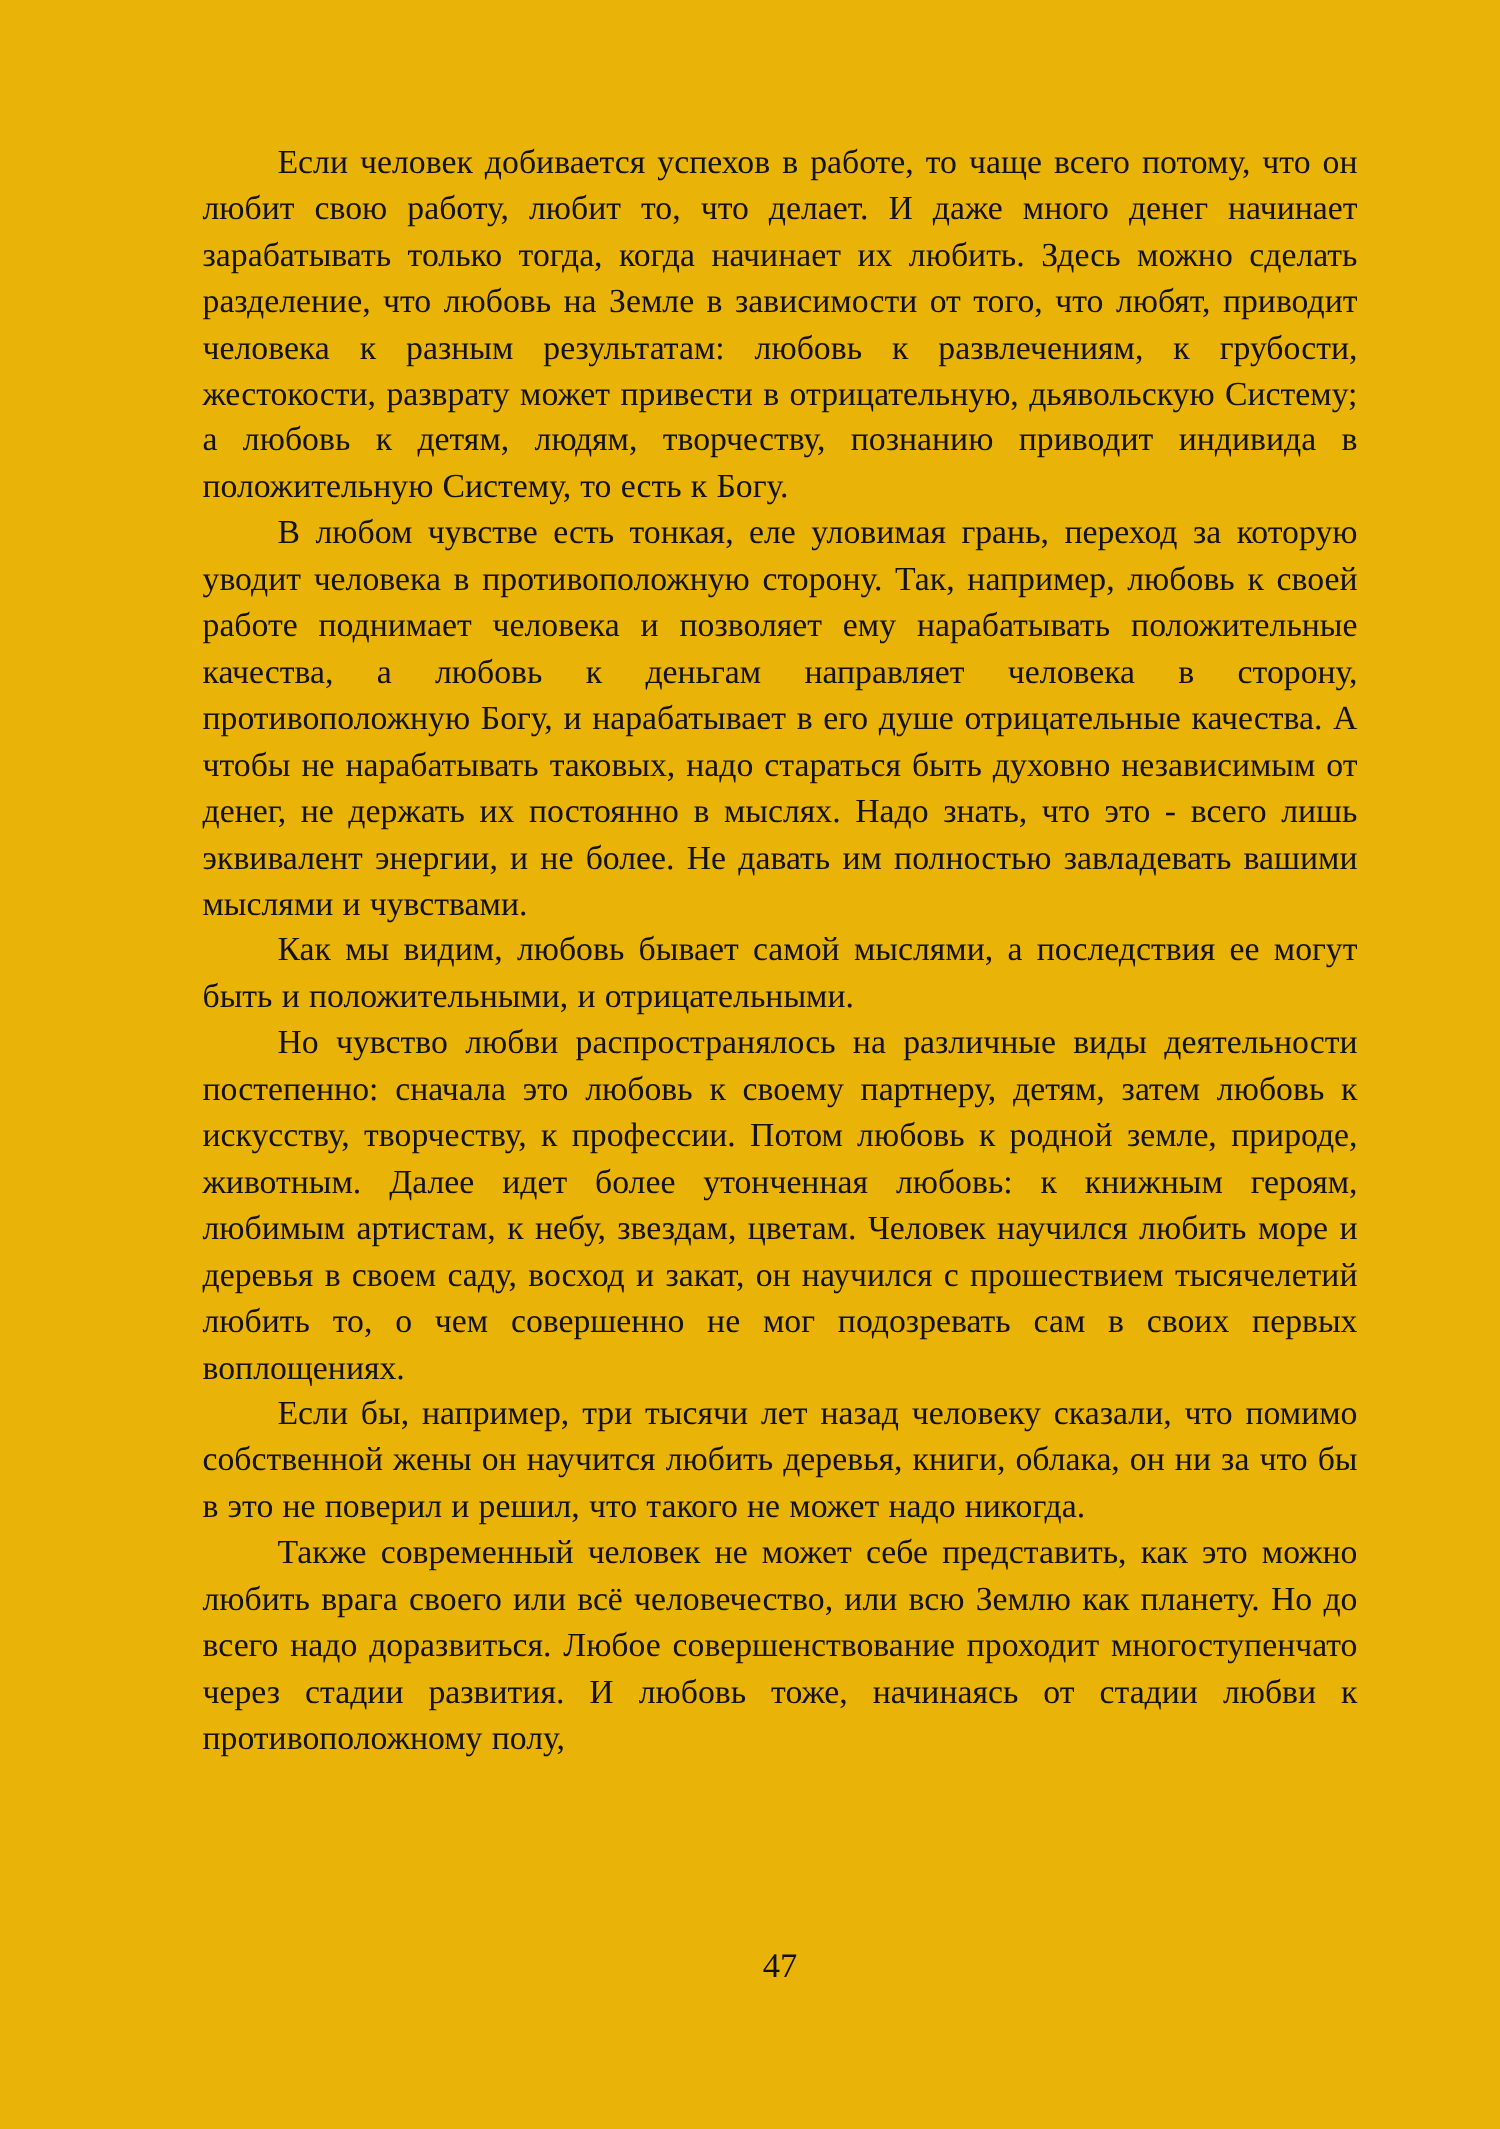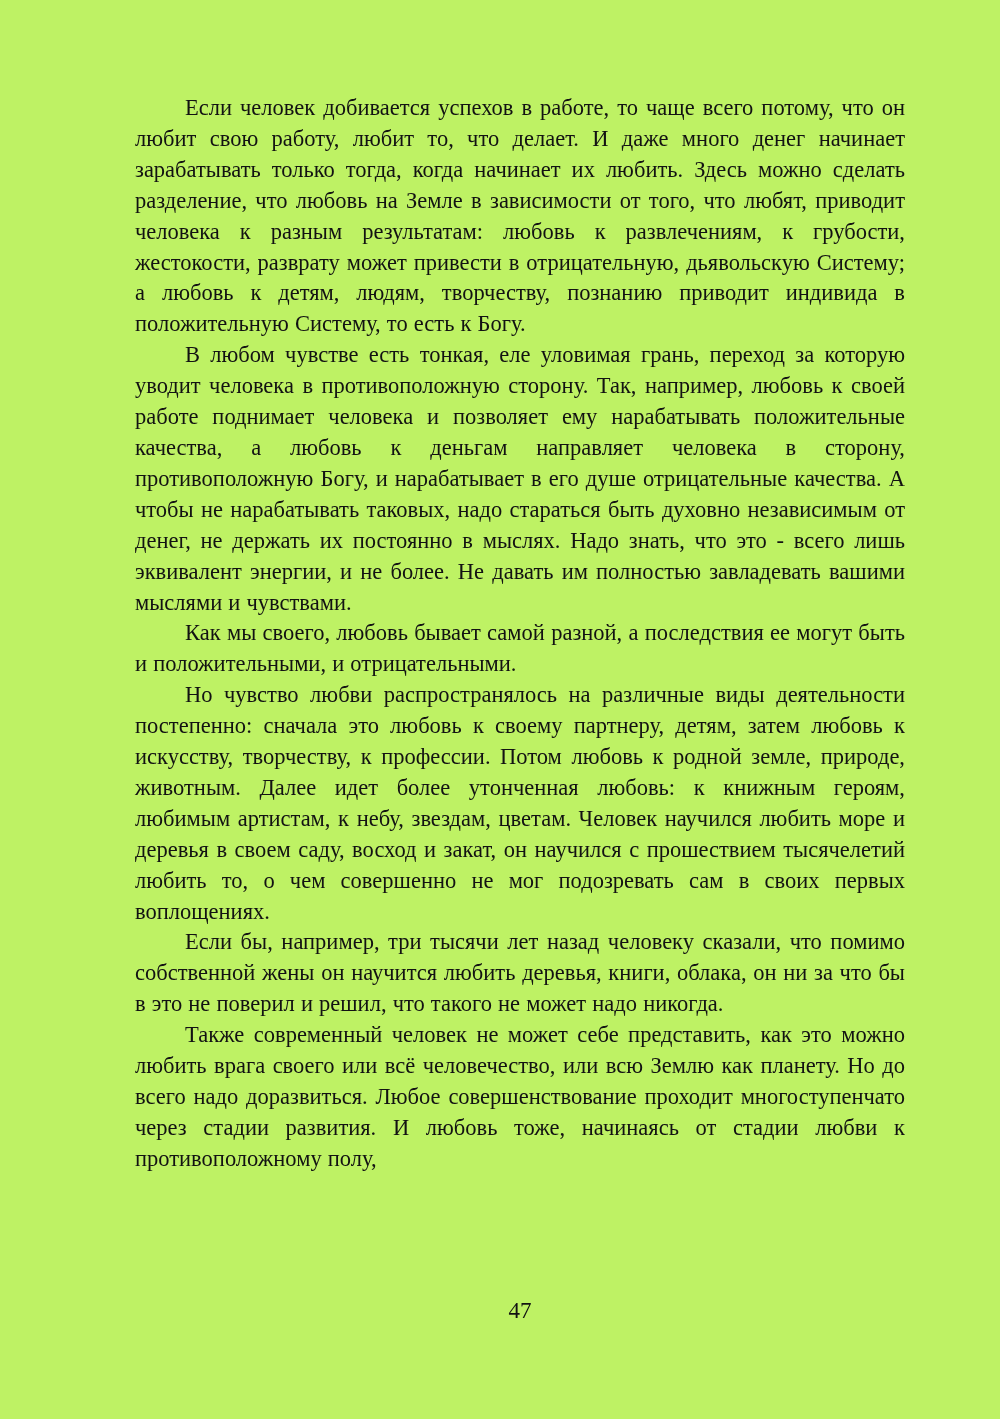--- a/index.html
+++ b/index.html
@@ -11,21 +11,21 @@
     height: 1419px;
     background: #fdfdfd;
     position: relative;
     font-family: "Liberation Serif", "DejaVu Serif", serif;
     color: #121212;
     overflow: hidden;
   }
   .page {
     position: absolute;
     inset: 0;
-    background: #bef264;
+    background: #eab308;
   }
   .text-block {
     position: absolute;
     left: 135px;
     top: 93px;
     width: 770px;
   }
   p.para {
     margin: 0;
     padding: 0;
@@ -48,21 +48,21 @@
   }
 </style>
 </head>
 <body>
 
 <div class="page">
 
   <main class="text-block">
     <p class="para">Если человек добивается успехов в работе, то чаще всего потому, что он любит свою работу, любит то, что делает. И даже много денег начинает зарабатывать только тогда, когда начинает их любить. Здесь можно сделать разделение, что любовь на Земле в зависимости от того, что любят, приводит человека к разным результатам: любовь к развлечениям, к грубости, жестокости, разврату может привести в отрицательную, дьявольскую Систему; а любовь к детям, людям, творчеству, познанию приводит индивида в положительную Систему, то есть к Богу.</p>
     <p class="para">В любом чувстве есть тонкая, еле уловимая грань, переход за которую уводит человека в противоположную сторону. Так, например, любовь к своей работе поднимает человека и позволяет ему нарабатывать положительные качества, а любовь к деньгам направляет человека в сторону, противоположную Богу, и нарабатывает в его душе отрицательные качества. А чтобы не нарабатывать таковых, надо стараться быть духовно независимым от денег, не держать их постоянно в мыслях. Надо знать, что это - всего лишь эквивалент энергии, и не более. Не давать им полностью завладевать вашими мыслями и чувствами.</p>
-    <p class="para">Как мы своего, любовь бывает самой разной, а последствия ее могут быть и положительными, и отрицательными.</p>
+    <p class="para">Как мы видим, любовь бывает самой мыслями, а последствия ее могут быть и положительными, и отрицательными.</p>
     <p class="para">Но чувство любви распространялось на различные виды деятельности постепенно: сначала это любовь к своему партнеру, детям, затем любовь к искусству, творчеству, к профессии. Потом любовь к родной земле, природе, животным. Далее идет более утонченная любовь: к книжным героям, любимым артистам, к небу, звездам, цветам. Человек научился любить море и деревья в своем саду, восход и закат, он научился с прошествием тысячелетий любить то, о чем совершенно не мог подозревать сам в своих первых воплощениях.</p>
     <p class="para">Если бы, например, три тысячи лет назад человеку сказали, что помимо собственной жены он научится любить деревья, книги, облака, он ни за что бы в это не поверил и решил, что такого не может надо никогда.</p>
     <p class="para">Также современный человек не может себе представить, как это можно любить врага своего или всё человечество, или всю Землю как планету. Но до всего надо доразвиться. Любое совершенствование проходит многоступенчато через стадии развития. И любовь тоже, начинаясь от стадии любви к противоположному полу,</p>
   </main>
 
   <footer class="page-number">47</footer>
 
 </div>
 
 </body></html>

